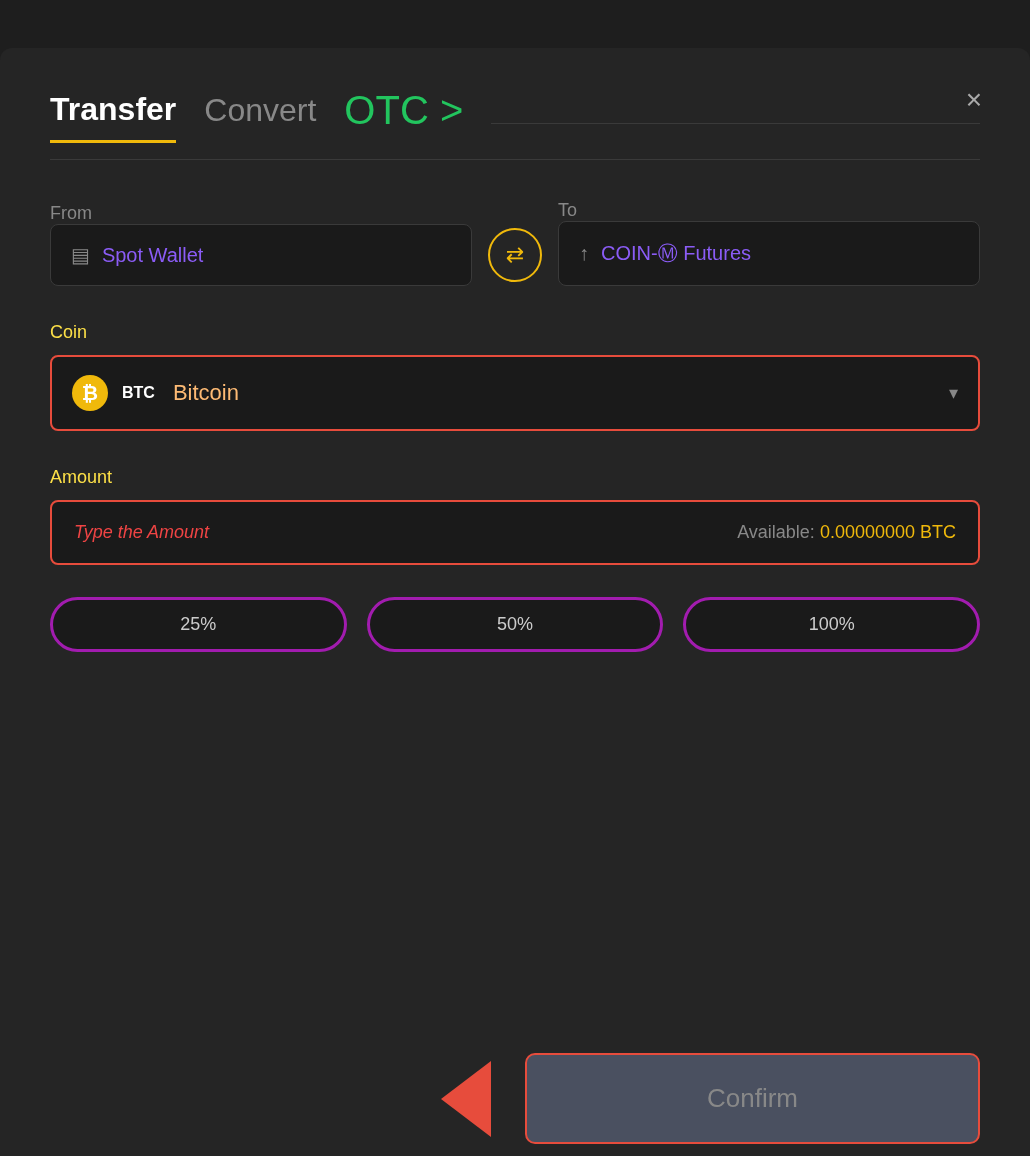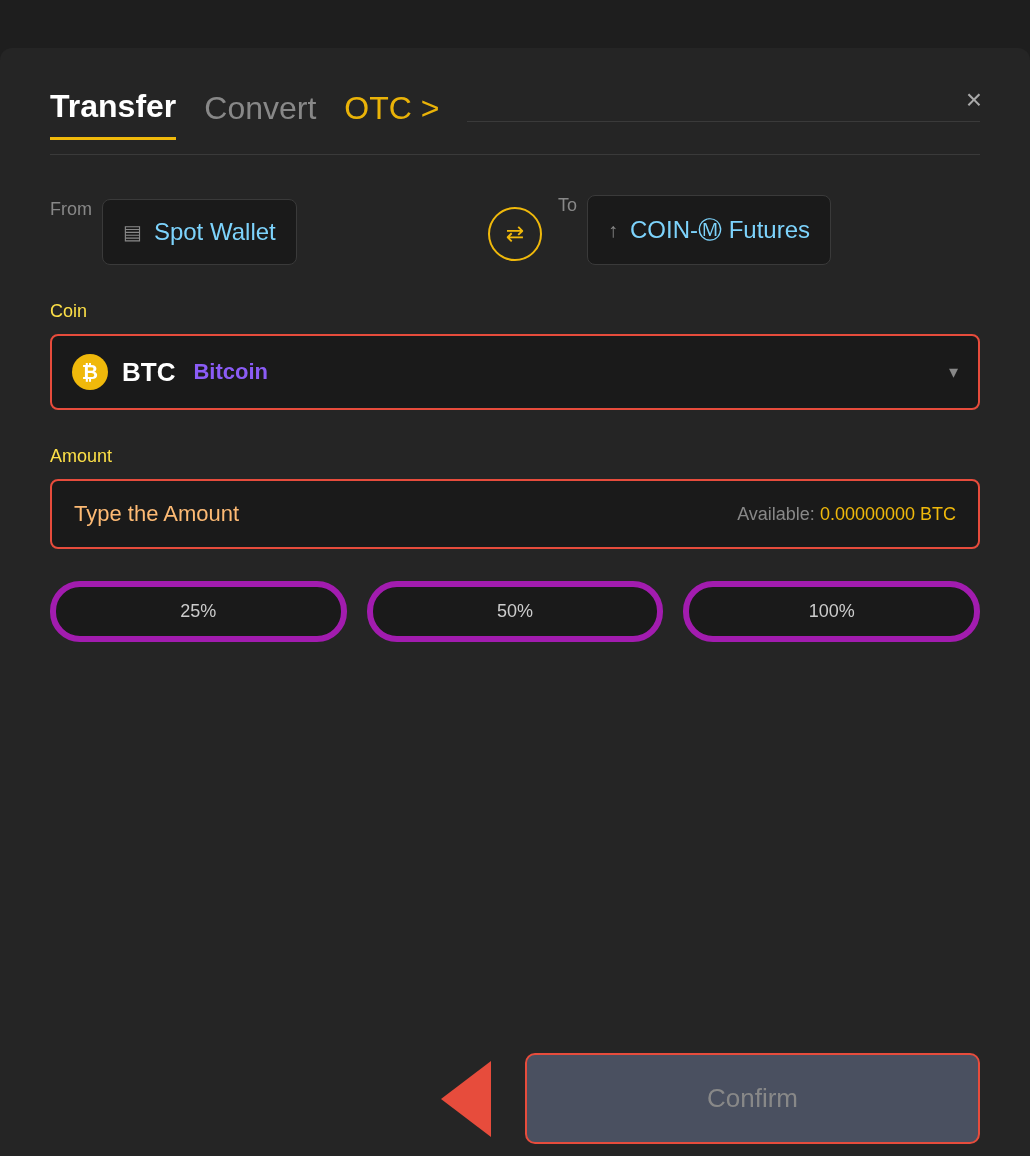--- a/index.html
+++ b/index.html
@@ -42,23 +42,23 @@
       border-bottom: 3px solid #f0b90b;
     }
 
     .header-tab.inactive {
       font-weight: 400;
       color: #888;
       border-bottom: none;
     }
 
     .header-otc {
-      font-size: 32px;
-      font-weight: 400;
-      color: #eab308;
+      font-size: 40px;
+      font-weight: 400;
+      color: #22c55e;
       cursor: pointer;
       padding-bottom: 12px;
     }
 
     .header-divider {
       flex: 1;
       height: 1px;
       background: #3a3a3a;
       margin-top: 14px;
     }
@@ -89,22 +89,21 @@
 
     .from-to-row {
       display: flex;
       align-items: flex-end;
       gap: 0;
       position: relative;
     }
 
     .field-group {
       display: flex;
-      flex-direction: row;
-      gap: 10px;
+      flex-direction: column;
     }
 
     .field-group.from-group {
       flex: 1;
     }
 
     .field-group.to-group {
       flex: 1;
     }
 
@@ -124,22 +123,22 @@
       gap: 12px;
       cursor: pointer;
     }
 
     .wallet-icon {
       color: #888;
       font-size: 20px;
     }
 
     .wallet-label {
-      font-size: 24px;
-      color: #7dd3fc;
+      font-size: 20px;
+      color: #8b5cf6;
       font-weight: 400;
     }
 
     .swap-btn-wrapper {
       display: flex;
       align-items: flex-end;
       padding-bottom: 4px;
       margin: 0 16px;
     }
 
@@ -186,29 +185,29 @@
       background: #f0b90b;
       display: flex;
       align-items: center;
       justify-content: center;
       font-size: 20px;
       font-weight: 900;
       color: #fff;
     }
 
     .coin-name {
-      font-size: 26px;
+      font-size: 16px;
       font-weight: 700;
       color: #fff;
     }
 
     .coin-full-name {
       font-size: 22px;
-      font-weight: 700;
-      color: #8b5cf6;
+      font-weight: 400;
+      color: #fdba74;
       margin-left: 4px;
     }
 
     .coin-chevron {
       margin-left: auto;
       color: #888;
       font-size: 18px;
     }
 
     
@@ -220,22 +219,23 @@
       background: #1a1a1a;
       border: 2px solid #e74c3c;
       border-radius: 8px;
       padding: 20px 22px;
       display: flex;
       align-items: center;
       justify-content: space-between;
     }
 
     .amount-input-placeholder {
-      font-size: 22px;
-      color: #fdba74;
+      font-size: 18px;
+      color: #ef4444;
+      font-style: italic;
     }
 
     .available-text {
       font-size: 18px;
       color: #888;
     }
 
     .available-value {
       color: #f0b90b;
       font-weight: 500;
@@ -245,21 +245,21 @@
     .pct-row {
       display: flex;
       gap: 20px;
       margin-bottom: 60px;
     }
 
     .pct-btn {
       flex: 1;
       padding: 14px 0;
       background: #1a1a1a;
-      border: 6px solid #a21caf;
+      border: 3px solid #a21caf;
       border-radius: 30px;
       color: #ccc;
       font-size: 18px;
       cursor: pointer;
       text-align: center;
     }
 
     
     .bottom-section {
       display: flex;

